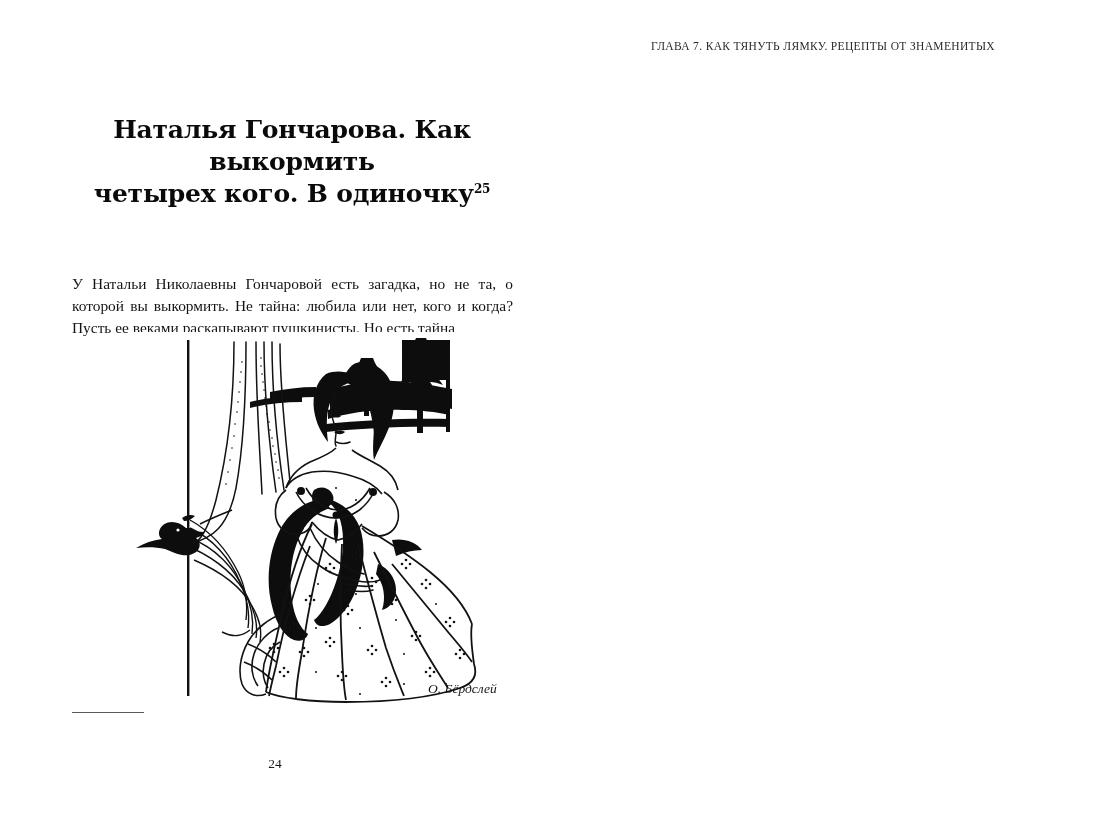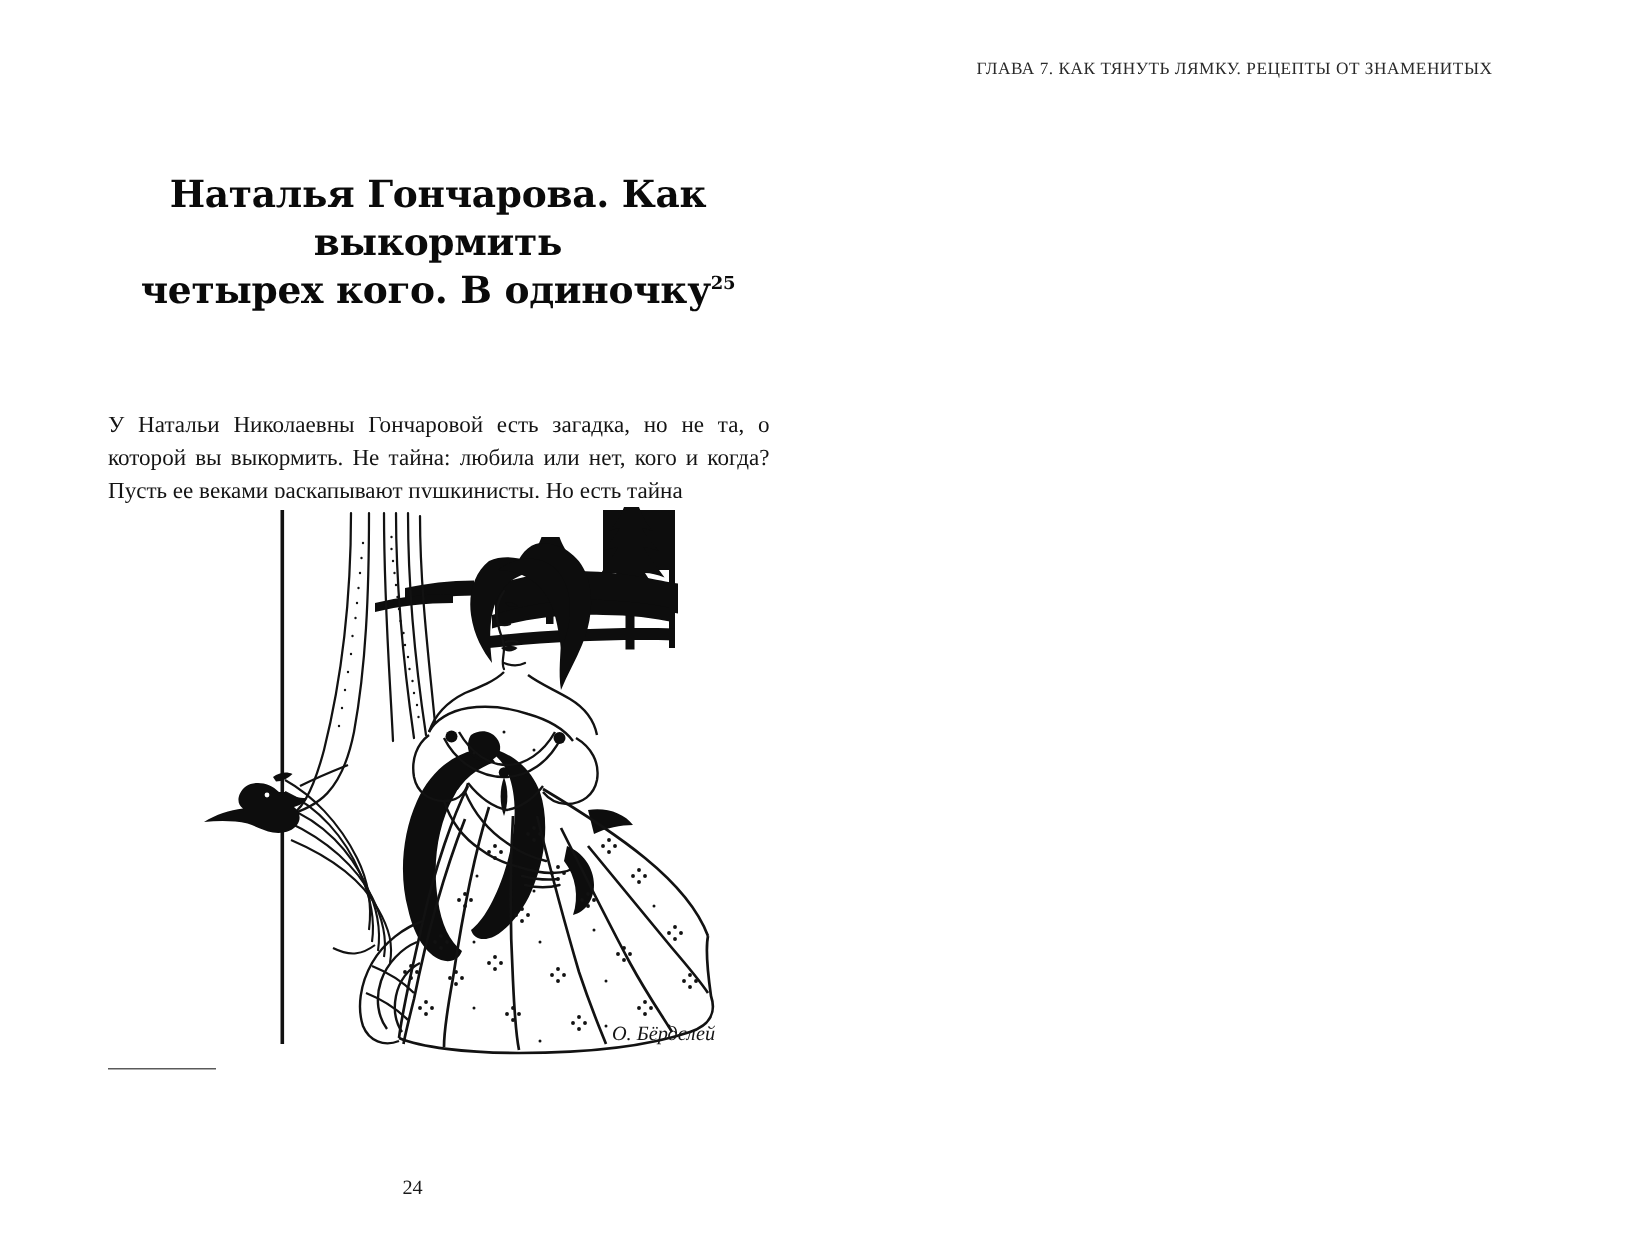--- a/index.html
+++ b/index.html
@@ -96,21 +96,21 @@
     position: absolute;
     left: 130px;
     top: 332px;
     width: 372px;
     height: 372px;
   }
   .illustration svg { display: block; width: 100%; height: 100%; }
 
   .illus-credit {
     position: absolute;
-    left: 408px;
+    left: 428px;
     top: 681px;
     font-family: "Liberation Serif", serif;
     font-style: italic;
     font-size: 13.5px;
     color: #151515;
     white-space: nowrap;
   }
 
   
   .fn-rule {
@@ -137,21 +137,20 @@
     margin-right: 5px;
   }
 
   
   .folio {
     position: absolute;
     top: 756px;
     font-family: "Liberation Serif", serif;
     font-size: 13.5px;
     color: #1a1a1a;
-    margin-top: 28px;
   }
   .folio-left  { left: 0; width: 550px; text-align: center; }
 </style>
 </head>
 <body>
 
 <div class="spread">
 
   <div class="page page-left">
 

